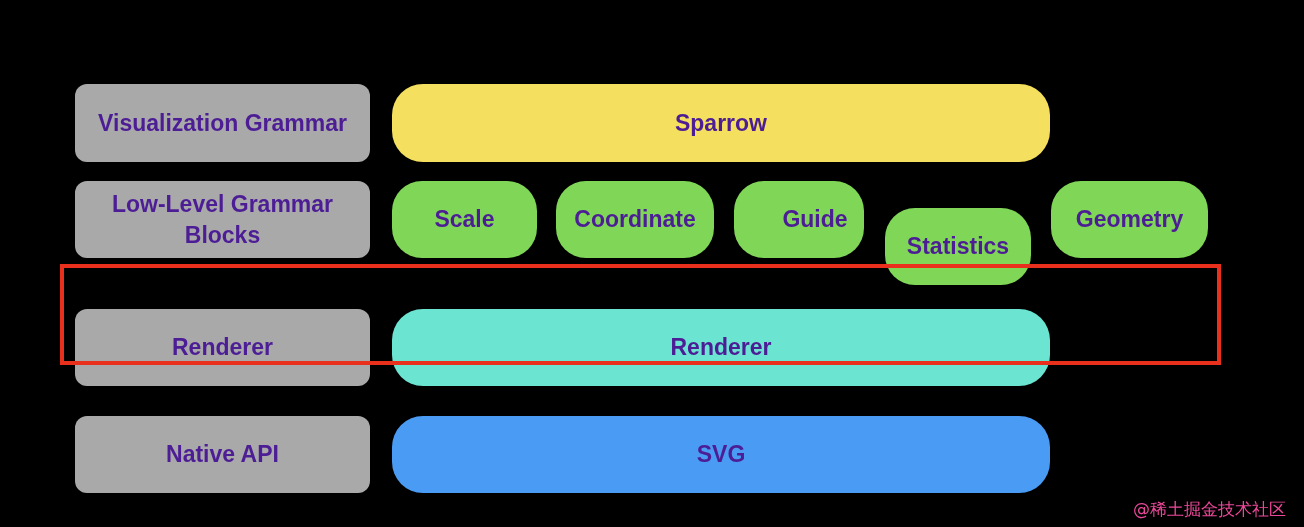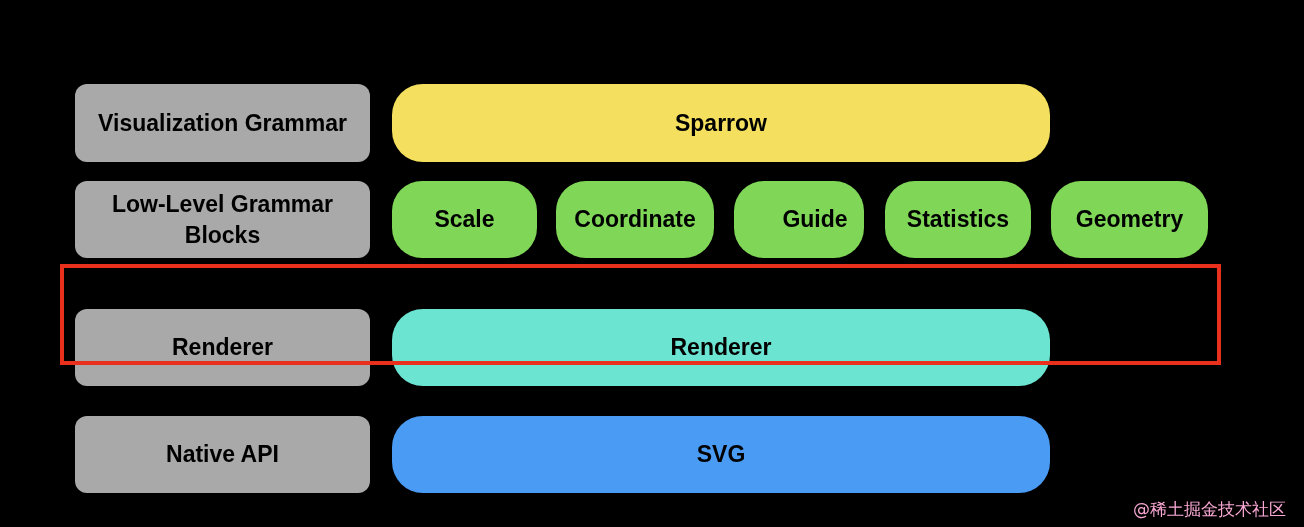--- a/index.html
+++ b/index.html
@@ -1,46 +1,46 @@
 <!DOCTYPE html>
 <html><head>
 <meta charset="utf-8">
 <style>
   html, body { margin:0; padding:0; background:#000; }
   body { width:1304px; height:527px; position:relative; overflow:hidden;
          font-family:"Liberation Sans", "DejaVu Sans", sans-serif; }
   .box { position:absolute; display:flex; align-items:center; justify-content:center;
-         text-align:center; border-radius:12px; color:#000000; font-weight:bold;
+         text-align:center; border-radius:12px; color:#4c1d95; font-weight:bold;
          font-size:23px; line-height:31px; box-sizing:border-box; padding:0 8px; }
   .label { background:#a9a9a9; left:75px; width:295px; }
   .r1 { top:84px; height:78px; }
   .r2 { top:181px; height:77px; }
   .r3 { top:277px; height:77px;margin-top:32px; }
   .r4 { top:372px; height:77px;margin-top:44px; }
   .yellow { background:#f4e05e; }
   .green { background:#7fd657;border-radius:30px; }
   .teal { background:#6ce4d2; }
   .blue { background:#4a9bf4; }
   .wide { left:392px; width:658px;border-radius:31px; }
   .highlight { position:absolute; left:60px; top:264px; width:1161px; height:101px;
                border:4px solid #e8301c; box-sizing:border-box; }
-  .watermark { position:absolute; right:18px; bottom:6px; color:#f9a8d4;
+  .watermark { position:absolute; right:18px; bottom:6px; color:#ec4899;
                font-size:17px; font-family:"DejaVu Sans", sans-serif; }
 </style>
 </head>
 <body>
 
 <div class="box label r1">Visualization Grammar</div>
 <div class="box yellow wide r1">Sparrow</div>
 
 <div class="box label r2">Low-Level Grammar Blocks</div>
 <div class="box green r2" style="left:392px;width:145px;">Scale</div>
 <div class="box green r2" style="left:556px;width:158px;">Coordinate</div>
 <div class="box green r2" style="left:734px;width:130px;padding-left:40px;">Guide</div>
-<div class="box green r2" style="left:885px;width:146px;">Statistics</div>
+<div class="box green r2" style="left:885px;width:146px;margin-top:27px;">Statistics</div>
 <div class="box green r2" style="left:1051px;width:157px;text-align:center;">Geometry</div>
 
 <div class="box label r3">Renderer</div>
 <div class="box teal wide r3">Renderer</div>
 
 <div class="box label r4">Native API</div>
 <div class="box blue wide r4">SVG</div>
 
 <div class="highlight"></div>
 

